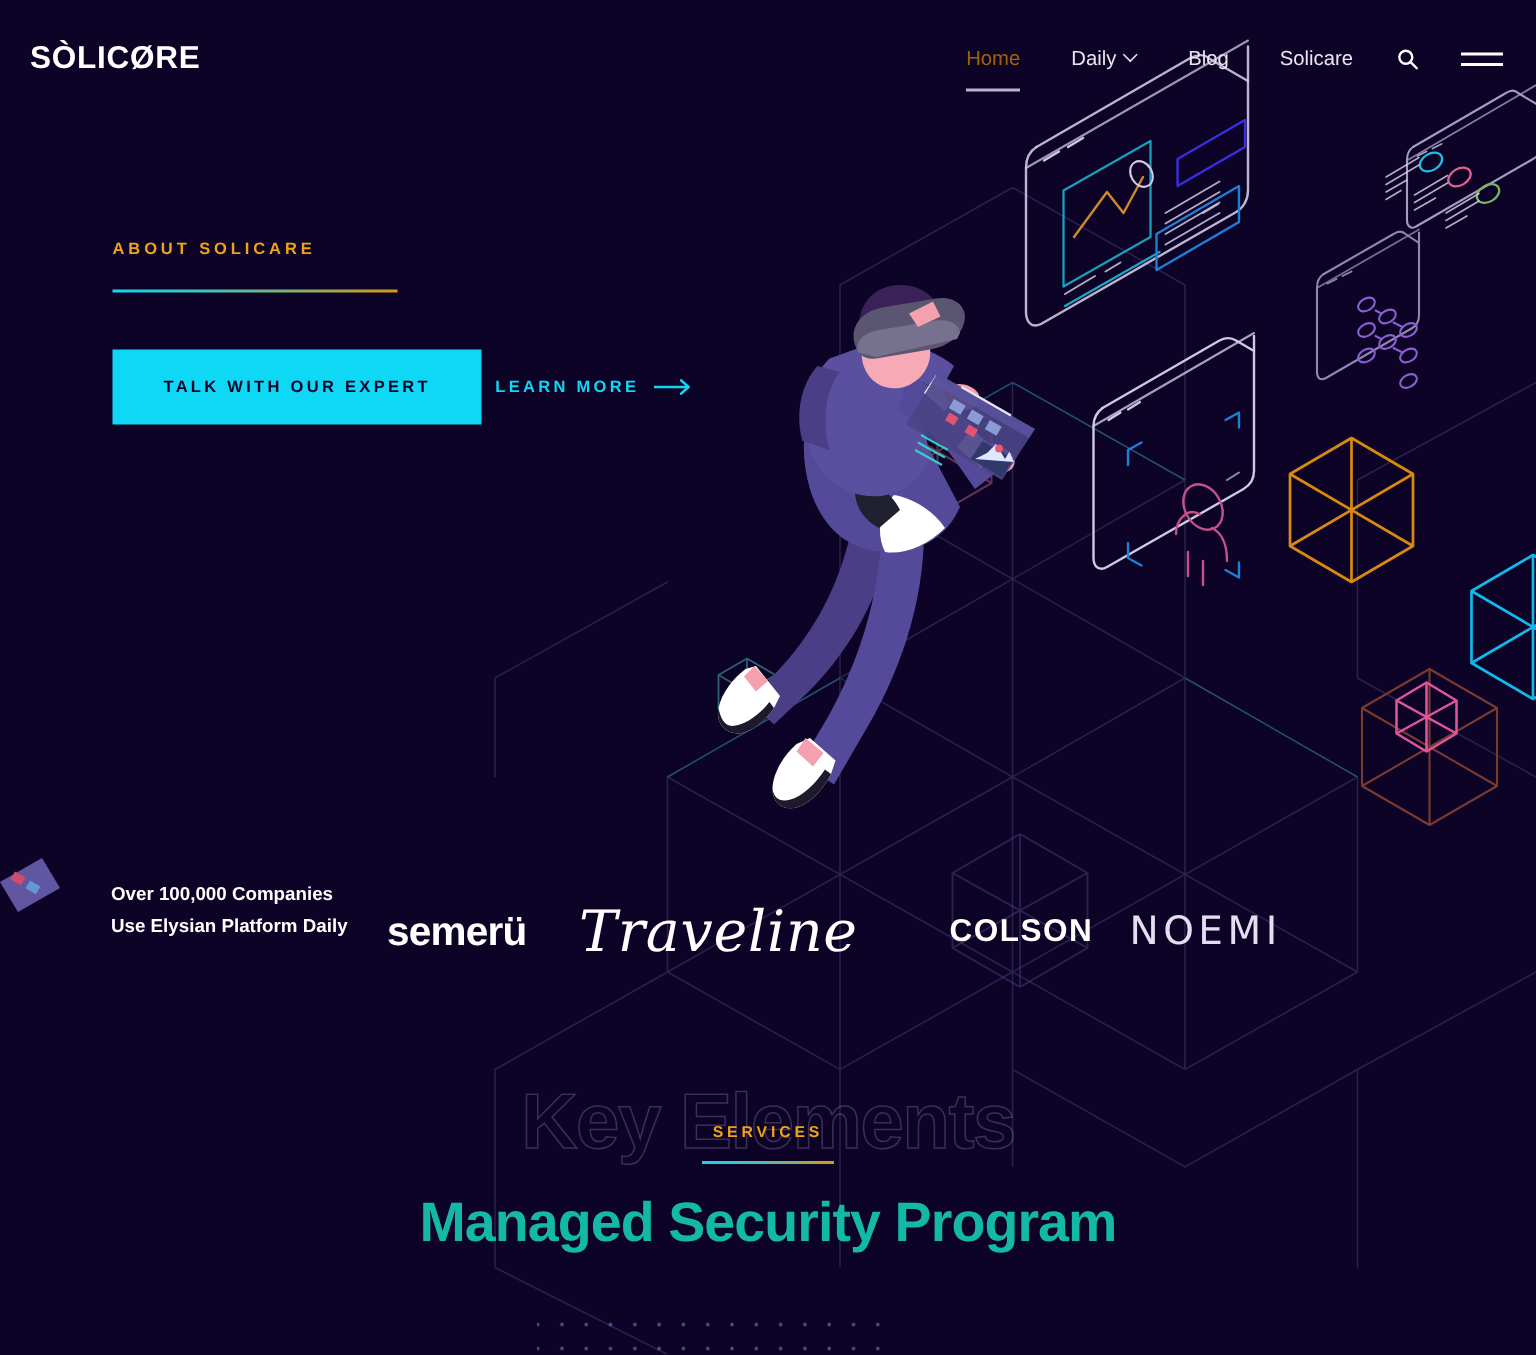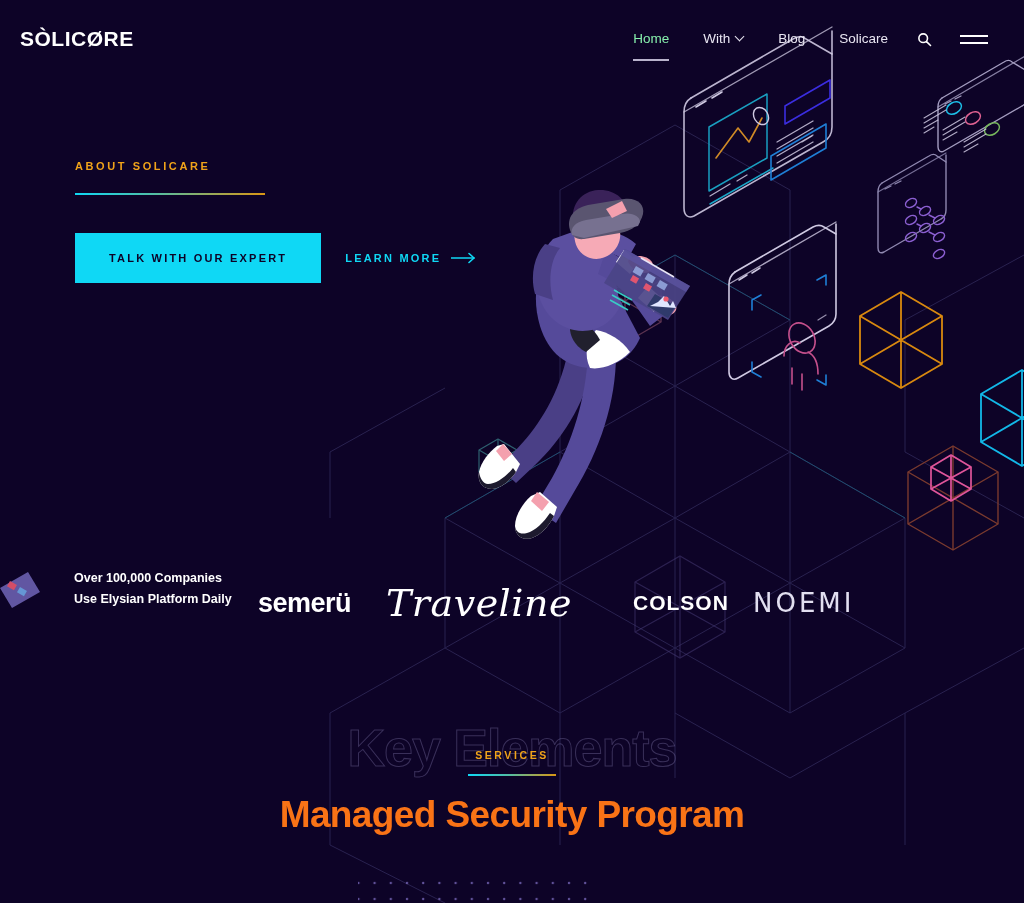--- a/index.html
+++ b/index.html
@@ -17,40 +17,40 @@
     position:absolute;
     left:0; top:0; width:1024px; height:903px;
     pointer-events:none;
     z-index:1;
   }
 
   
   .site-header {
     position:absolute; left:0; top:0; width:1024px; height:78px;
     display:flex; align-items:center;
-    padding:0 32px 0 20px;
+    padding:0 18px 0 20px;
     z-index:20;
   }
   .brand {
     font-size:21px; font-weight:bold; letter-spacing:0.5px;
     color:#ffffff; white-space:nowrap;
     font-family:"Liberation Sans", sans-serif;
   }
   .nav {
     margin-left:auto;
     display:flex; align-items:center; gap:0px;
   }
   .nav-item {
     position:relative;
     font-size:13.5px; color:#e9e6f2;
     padding:0 17px; line-height:22px;
     display:flex; align-items:center; gap:6px;
     cursor:pointer; white-space:nowrap;
   }
-  .nav-item.active { color:#86efac;align-items:center; }
+  .nav-item.active { color:#a16207;align-items:center; }
   .nav-item.active::after {
     content:""; position:absolute; left:17px; right:17px; bottom:-11px;
     height:2px; background:#b9b3cc;
   }
   .chev { display:inline-block; width:8px; height:8px; position:relative; top:-2px; }
   .chev::before {
     content:""; position:absolute; left:0; top:0;
     width:6px; height:6px;
     border-right:1.6px solid #e9e6f2; border-bottom:1.6px solid #e9e6f2;
     transform:rotate(45deg);
@@ -72,39 +72,39 @@
   .eyebrow-rule {
     margin-top:21px; width:190px; height:2px;
     background:linear-gradient(90deg,#0fd8f5 0%,#4fbfa8 40%,#d99614 100%);
   }
   .hero-title {
     margin-top:19px;
     font-size:67px; line-height:63px; font-weight:bold;
     letter-spacing:-1.5px; color:#ffffff;
   }
   .hero-actions {
-    margin-top:38px; display:flex; align-items:center; gap:22px;
+    margin-top:38px; display:flex; align-items:center; gap:7px;
   }
   .btn-primary {
     background:#0fd8f5; color:#0d0327;
     font-size:11px; font-weight:bold; letter-spacing:2.2px;
     padding:19px 34px; border:none; cursor:pointer;
     text-transform:uppercase; white-space:nowrap;
     min-width:195px; text-align:center;
   }
   .btn-link {
     display:flex; align-items:center; gap:10px;
     color:#0fd8f5; font-size:11px; font-weight:bold;
     letter-spacing:2.2px; text-transform:uppercase;
     cursor:pointer; white-space:nowrap; margin-left:2px;
   }
 
   
   .clients {
-    position:absolute; left:0; top:568px; width:861px; height:75px;
+    position:absolute; left:0; top:586px; width:861px; height:75px;
     z-index:10; display:flex; align-items:center;
   }
   .clients-note {
     position:absolute; left:74px; top:0;
     font-size:12.5px; font-weight:bold; line-height:21px; color:#ffffff;
     white-space:nowrap;
   }
   .logo-row {
     position:absolute; left:258px; top:0; width:760px; height:70px;
   }
@@ -144,21 +144,21 @@
     font-size:10.5px; font-weight:bold; letter-spacing:2.6px;
     color:#f0a31a; text-transform:uppercase;
   }
   .svc-rule {
     position:absolute; left:50%; top:74px; transform:translateX(-50%);
     width:88px; height:2px;
     background:linear-gradient(90deg,#0fd8f5 0%,#4fbfa8 45%,#d99614 100%);
   }
   .svc-title {
     position:absolute; left:0; top:94px; width:1024px;
-    font-size:37px; font-weight:bold; letter-spacing:-0.6px; color:#f97316;
+    font-size:37px; font-weight:bold; letter-spacing:-0.6px; color:#14b8a6;
   }
   .dot-grid {
     position:absolute; left:0; top:165px; width:1024px; height:40px;
   }
 </style>
 </head>
 <body>
 
 <svg class="hero-art" viewBox="0 0 1024 903">
   <defs>
@@ -370,21 +370,21 @@
 </svg>
 
 <header class="site-header">
   <div class="brand">SÒLICØRE</div>
 
   <nav class="nav">
     <div class="nav-item active">
       <span>Home</span>
     </div>
     <div class="nav-item">
-      <span>With</span>
+      <span>Daily</span>
       <span class="chev"></span>
     </div>
     <div class="nav-item">
       <span>Blog</span>
     </div>
     <div class="nav-item">
       <span>Solicare</span>
     </div>
 
     <div class="nav-icon">

